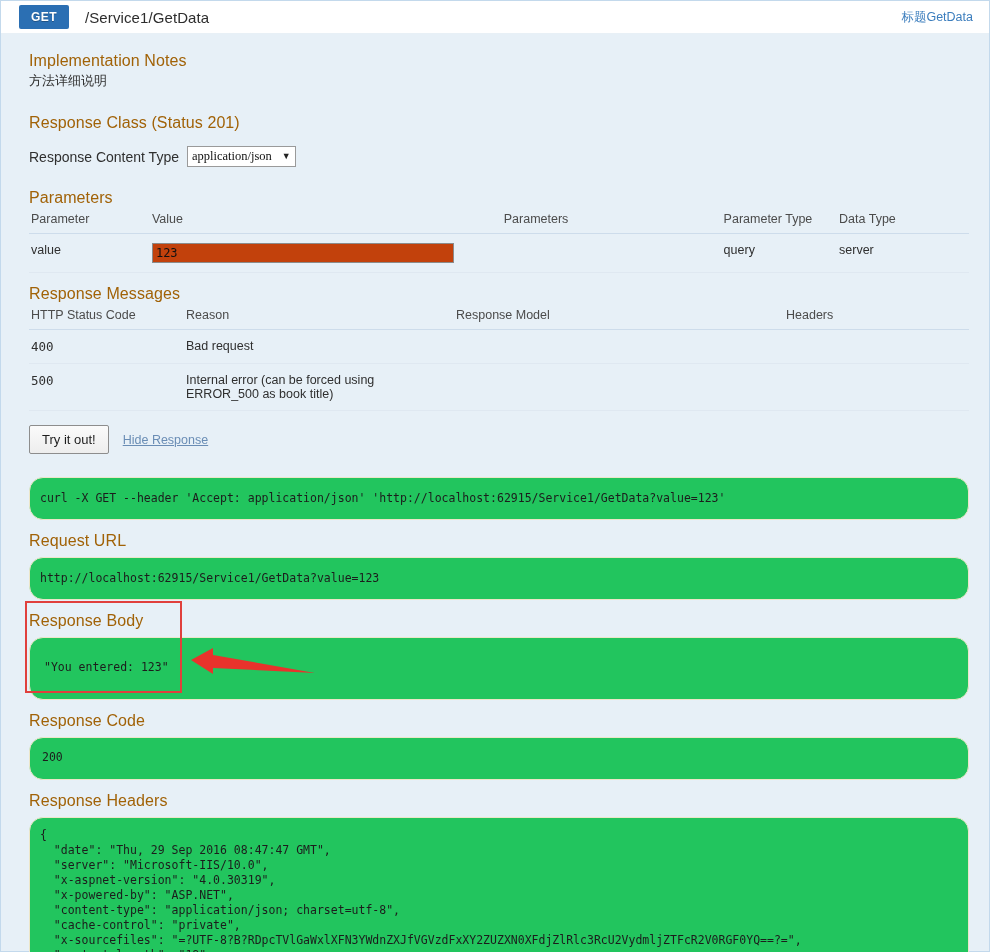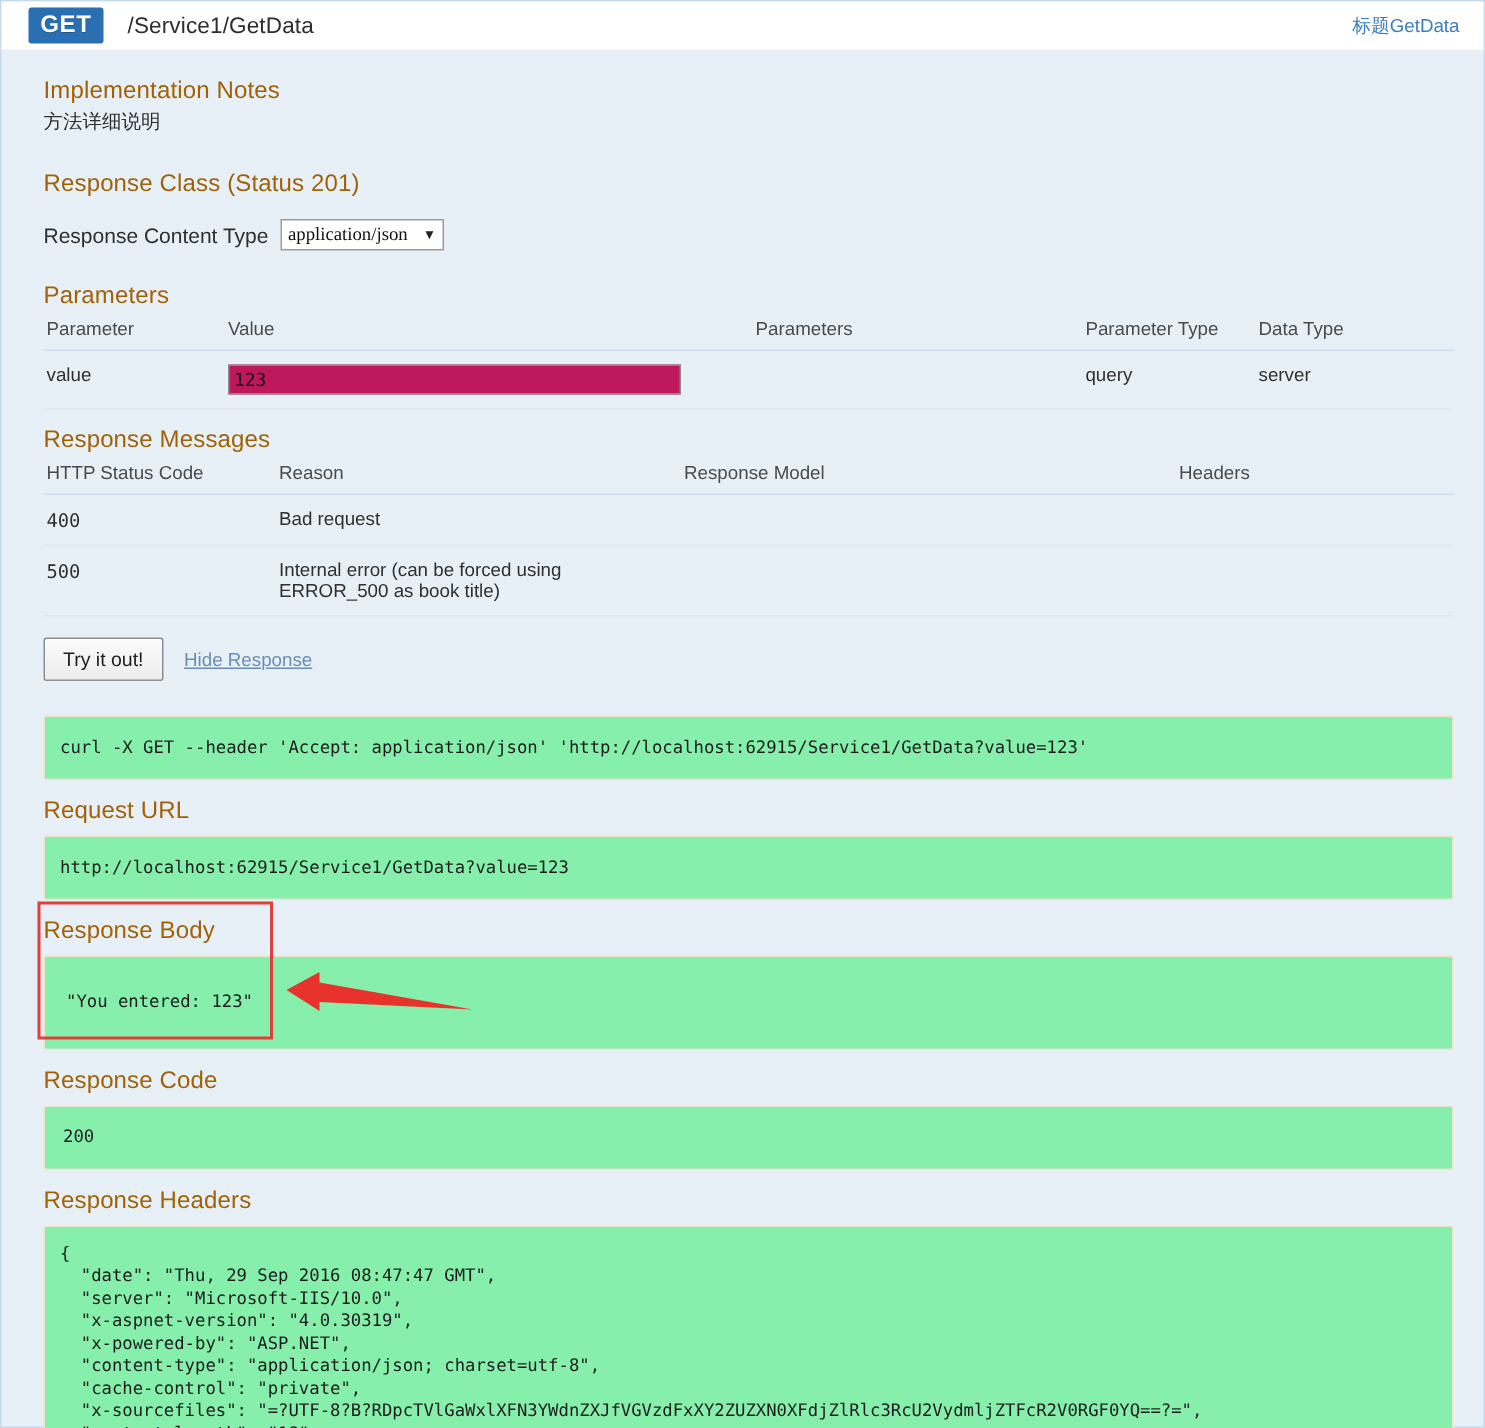--- a/index.html
+++ b/index.html
@@ -26,21 +26,21 @@
     border-bottom: 1px solid #e8f0f6;
     display: flex;
     align-items: stretch;
     position: relative;
   }
   .http-method {
     width: 50px;
     margin: 4px 0 4px 18px;
     background: #2b6fb3;
     color: #ffffff;
-    font-size: 16px;
+    font-size: 12px;
     font-weight: bold;
     letter-spacing: .5px;
     display: flex;
     align-items: center;
     justify-content: center;
     border-radius: 2px;
     text-shadow: 0 1px 0 rgba(0,0,0,.25);
   }
   .op-path {
     display: flex;
@@ -119,21 +119,21 @@
     color: #2f2f2f;
     vertical-align: top;
     border-bottom: 1px solid #dfe8f1;
   }
   table.sw tr:last-child td { border-bottom: 1px solid #dfe8f1; }
   td.code-col { font-family: "DejaVu Sans Mono", monospace; font-size: 12px; }
   .param-input {
     width: 302px;
     height: 20px;
     border: 1px solid #8b8b8b;
-    background: #be185d;
+    background: #c2410c;
     font-family: "DejaVu Sans Mono", monospace;
     font-size: 12px;
     padding: 1px 3px;
     color: #111;
   }
   .col-param { width: 110px; }
   .col-value { width: 320px; }
   .col-desc  { width: 200px; }
   .col-ptype { width: 105px; }
   .col-dtype { width: 120px; }
@@ -161,23 +161,23 @@
   .hide-link {
     margin-left: 14px;
     color: #6a8db5;
     font-size: 12.5px;
     text-decoration: underline;
     cursor: pointer;
   }
 
   
   .code-block {
-    background: #86efac;
+    background: #22c55e;
     border: 1px solid #ece6c8;
-    border-radius: 2px;
+    border-radius: 14px;
     font-family: "DejaVu Sans Mono", monospace;
     font-size: 11.5px;
     line-height: 15px;
     color: #1c1c1c;
     padding: 12px 10px;
     margin-top: 7px;
     white-space: pre;
     overflow: hidden;
   }
   .code-block.tall { padding: 10px 10px 12px 10px; }

